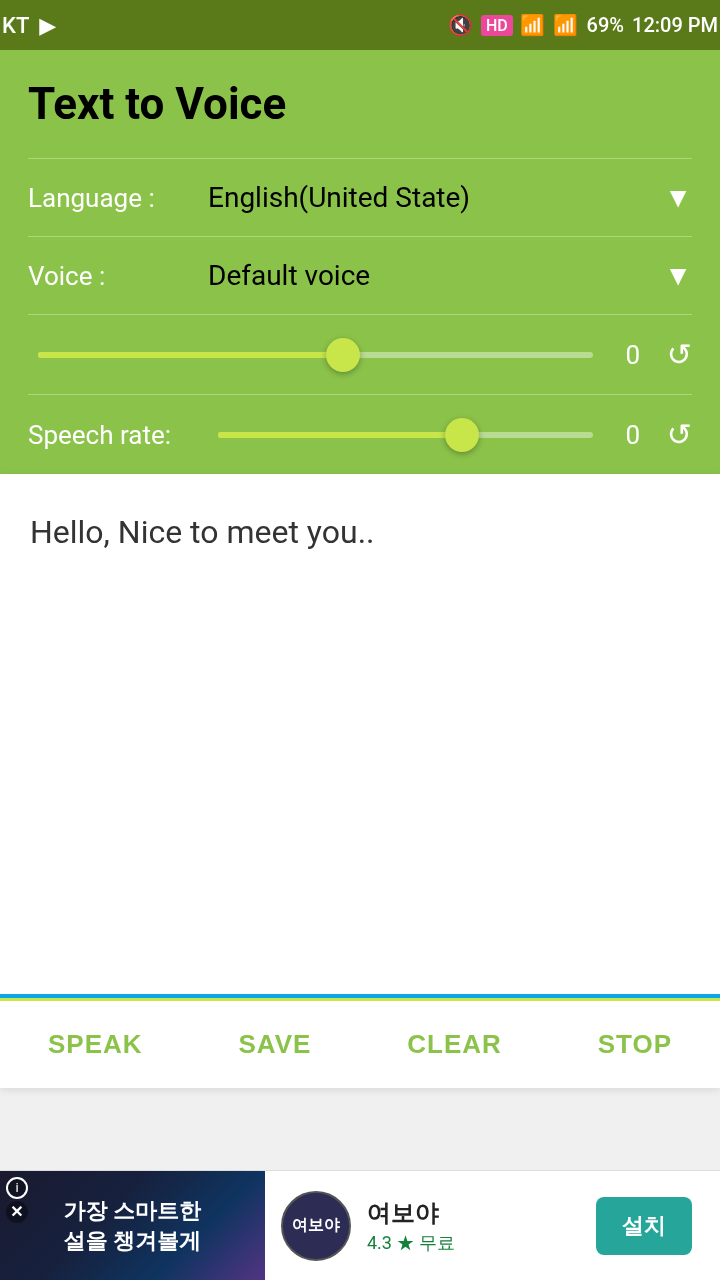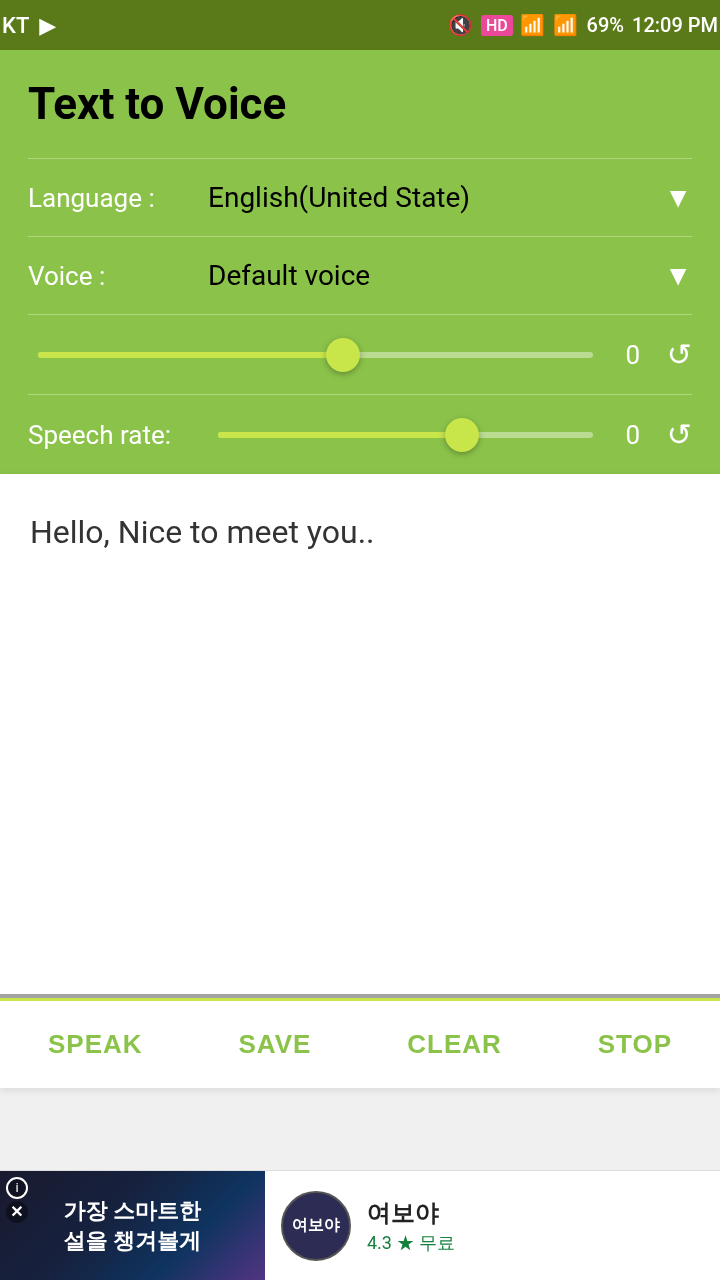--- a/index.html
+++ b/index.html
@@ -119,21 +119,21 @@
     }
     .reset-btn {
       color: white;
       font-size: 30px;
       margin-left: 14px;
       cursor: pointer;
     }
 
     
     .text-card {
-      background: #a3a3a3;
+      background: #0ea5e9;
       margin: 0;
       padding: 0;
       border-radius: 0;
       box-shadow: 0 2px 8px rgba(0,0,0,0.1);
     }
     .text-area {
       width: 100%;
       min-height: 520px;
       padding: 34px 30px 20px 30px;
       font-size: 32px;
@@ -370,14 +370,15 @@
     <span class="ad-image-text" style="font-size:22px;font-weight:bold;">가장 스마트한<br>설을 챙겨볼게</span>
   </div>
   <div class="ad-info">
     <div class="ad-icon-circle">
       <span class="ad-icon-text" style="font-size:16px;">여보야</span>
     </div>
     <div class="ad-text-block">
       <div class="ad-title">여보야</div>
       <div class="ad-rating">4.3 ★ 무료</div>
     </div>
+    <button class="ad-install-btn">설치</button>
   </div>
 </div>
 
 </body></html>

